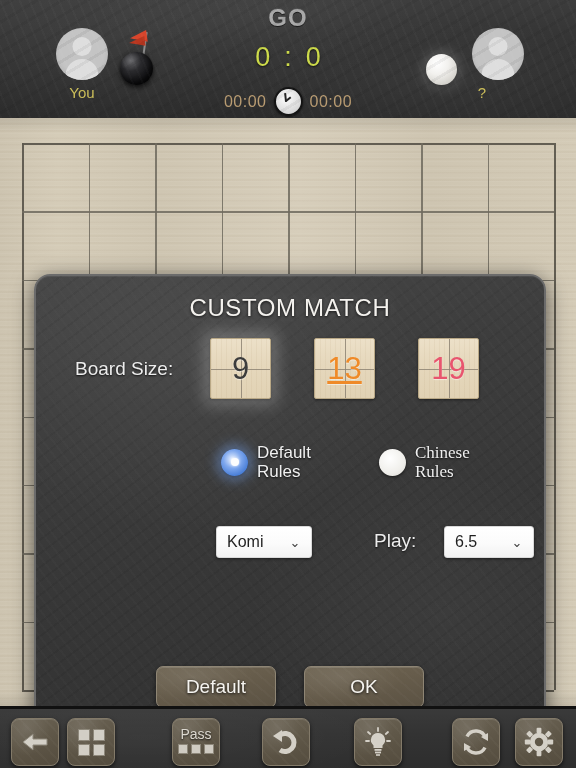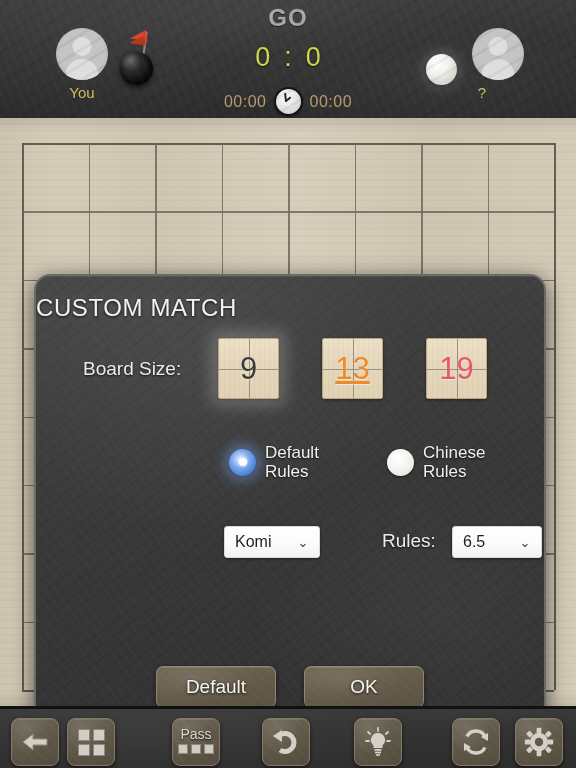--- a/index.html
+++ b/index.html
@@ -145,27 +145,27 @@
     overflow:hidden;
   }
   .dialog:after{
     content:"";position:absolute;inset:0;border-radius:14px;
     background:
       repeating-linear-gradient(53deg, rgba(255,255,255,.016) 0 2px, rgba(0,0,0,0) 2px 8px),
       repeating-linear-gradient(-37deg, rgba(0,0,0,.045) 0 2px, rgba(0,0,0,0) 2px 11px);
     pointer-events:none;
   }
   .dlg-title{
-    position:absolute;left:0;top:18px;width:508px;text-align:left;
+    position:absolute;left:0;top:18px;width:508px;text-align:center;
     font-size:24px;letter-spacing:.6px;color:#f4f2ee;
     text-shadow:0 1px 3px rgba(0,0,0,.8), 0 0 12px rgba(255,255,255,.18);
     z-index:2;
   }
 
-  .row{position:absolute;left:16px;width:504px;display:flex;align-items:center;z-index:2;}
+  .row{position:absolute;left:8px;width:504px;display:flex;align-items:center;z-index:2;}
   .lbl{
     font-size:19px;color:#ededed;text-shadow:0 1px 2px rgba(0,0,0,.8);
     white-space:nowrap;
   }
 
   
   .row-size{top:62px;height:60px;}
   .row-size .lbl{position:absolute;left:31px;top:20px;}
   .size-wrap{position:absolute;left:166px;top:0;display:flex;gap:43px;}
   .size-btn{
@@ -187,21 +187,21 @@
   }
   .sz9 span{color:#3c3c3c;}
   .sz13 span{color:#ef8a28;text-decoration:underline;}
   .sz19 span{color:#e8556e;}
 
   
   .row-rules{top:162px;height:46px;}
   .row-rules .lbl{position:absolute;left:31px;top:11px;}
   .radio-grp{position:absolute;display:flex;align-items:center;gap:9px;}
   .radio-grp.g1{left:177px;top:5px;}
-  .radio-grp.g2{left:335px;top:5px;}
+  .radio-grp.g2{left:335px;top:5px;font-family:Liberation Serif, serif;}
   .radio{
     width:27px;height:27px;border-radius:50%;flex:none;cursor:pointer;position:relative;
     background:radial-gradient(circle at 40% 35%,#ffffff,#f0efeb 60%,#dcdad4 100%);
     box-shadow:0 1px 3px rgba(0,0,0,.55);
   }
   .radio.on{
     background:radial-gradient(circle at 42% 38%,#eaf2ff 0%,#7fa8ee 38%,#4a7fd8 72%,#3b6ec4 100%);
     box-shadow:0 0 12px 5px rgba(120,165,240,.45),0 1px 3px rgba(0,0,0,.5);
   }
   .radio.on:after{
@@ -409,21 +409,21 @@
           <span class="radio"></span>
           <span class="rtxt"><span>Chinese</span><br><span>Rules</span></span>
         </div>
       </div>
 
       <div class="row row-hk">
         <div class="ddl handicap">
           <span class="val">Komi</span>
           <span class="chev">⌄</span>
         </div>
-        <div class="lbl k">Rules:</div>
+        <div class="lbl k">Play:</div>
         <div class="ddl komi">
           <span class="val">6.5</span>
           <span class="chev">⌄</span>
         </div>
       </div>
 
 
       <div class="dlg-btns">
         <div class="sbtn">
             <span>Default</span>

